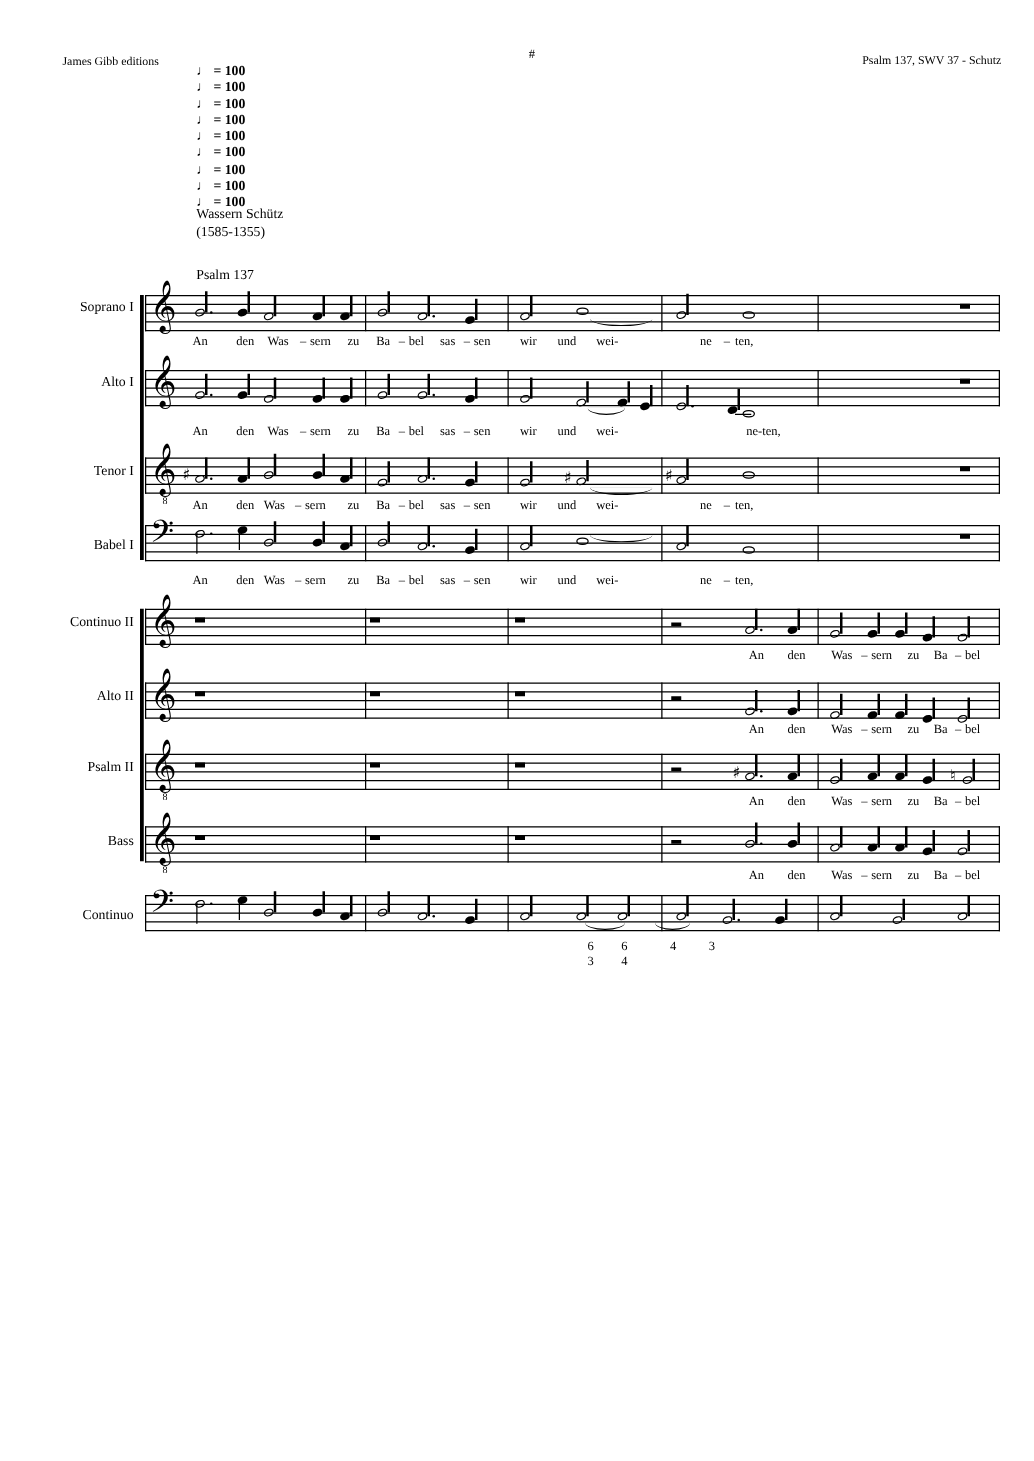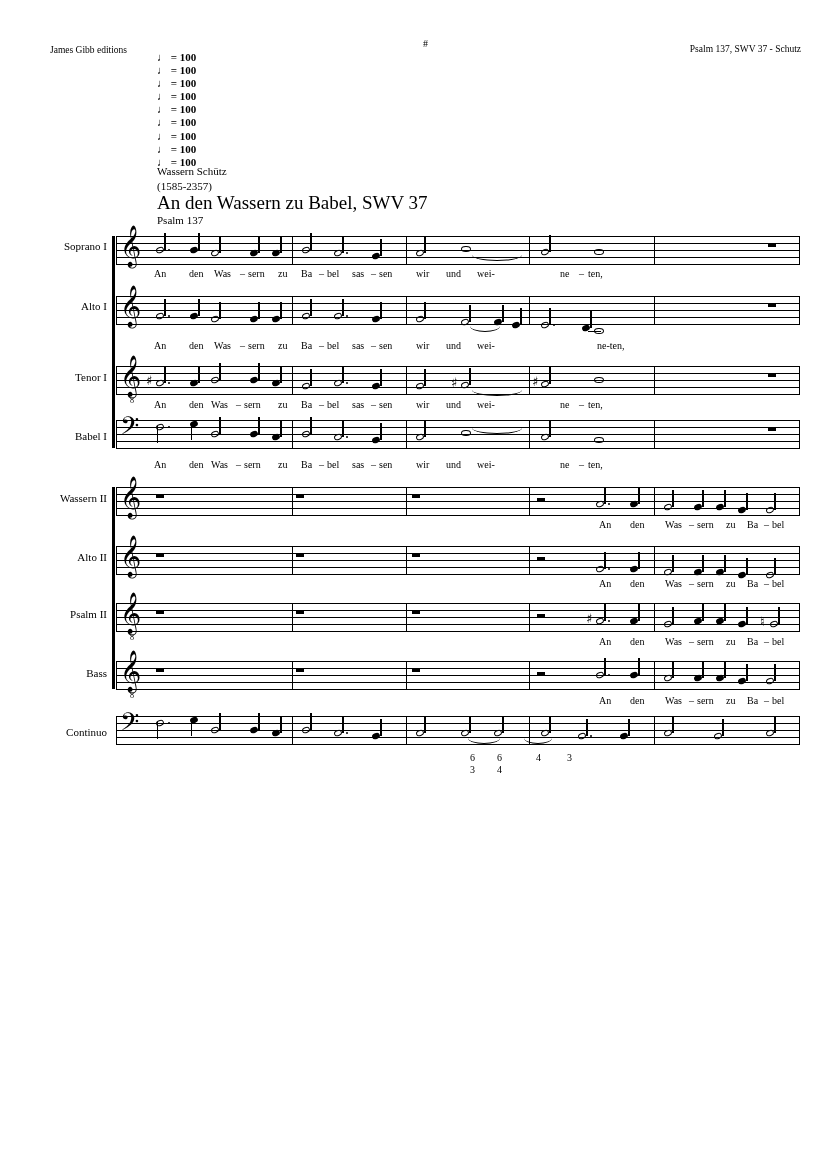--- a/index.html
+++ b/index.html
@@ -203,22 +203,21 @@
     <div>♩ = 100</div>
     <div>♩ = 100</div>
     <div>♩ = 100</div>
     <div>♩ = 100</div>
     <div>♩ = 100</div>
     <div>♩ = 100</div>
     <div>♩ = 100</div>
   </div>
 
   <div class="composer">Wassern Schütz</div>
-  <div class="composer-dates">(1585-2357)</div>
-  <div class="work-title">An den Wassern zu Babel, SWV 37</div>
+  <div class="composer-dates">(1585-1355)</div>
   <div class="subtitle">Psalm 137</div>
 
   <div class="brace-line" style="left:100px; top:236px; height:212px;"></div>
 
   <div class="instr-label" style="left:0px; top:240px; width:95px;">Soprano I</div>
   <div class="sys" style="left:104px; top:236px; width:684px; height:29px;">
     <div class="staff">
         <div class="ln"></div>
         <div class="ln"></div>
         <div class="ln"></div>
@@ -500,21 +499,21 @@
     <div class="lyric" style="left:404px; top:459px;">wir</div>
     <div class="lyric" style="left:434px; top:459px;">und</div>
     <div class="lyric" style="left:465px; top:459px;">wei-</div>
     <div class="lyric" style="left:548px; top:459px;">ne</div>
     <div class="lyric" style="left:567px; top:459px;">–</div>
     <div class="lyric" style="left:576px; top:459px;">ten,</div>
   </div>
 
   <div class="brace-line" style="left:100px; top:487px; height:202px;"></div>
 
-  <div class="instr-label" style="left:0px; top:492px; width:95px;">Wassern II</div>
+  <div class="instr-label" style="left:0px; top:492px; width:95px;">Continuo II</div>
   <div class="sys" style="left:104px; top:487px; width:684px; height:29px;">
     <div class="staff">
         <div class="ln"></div>
         <div class="ln"></div>
         <div class="ln"></div>
         <div class="ln"></div>
         <div class="ln"></div>
       </div>
     <div class="clef clef-g" style="left:4px; top:-8px;">𝄞</div>
     <div class="barline" style="left:0px;"></div>

